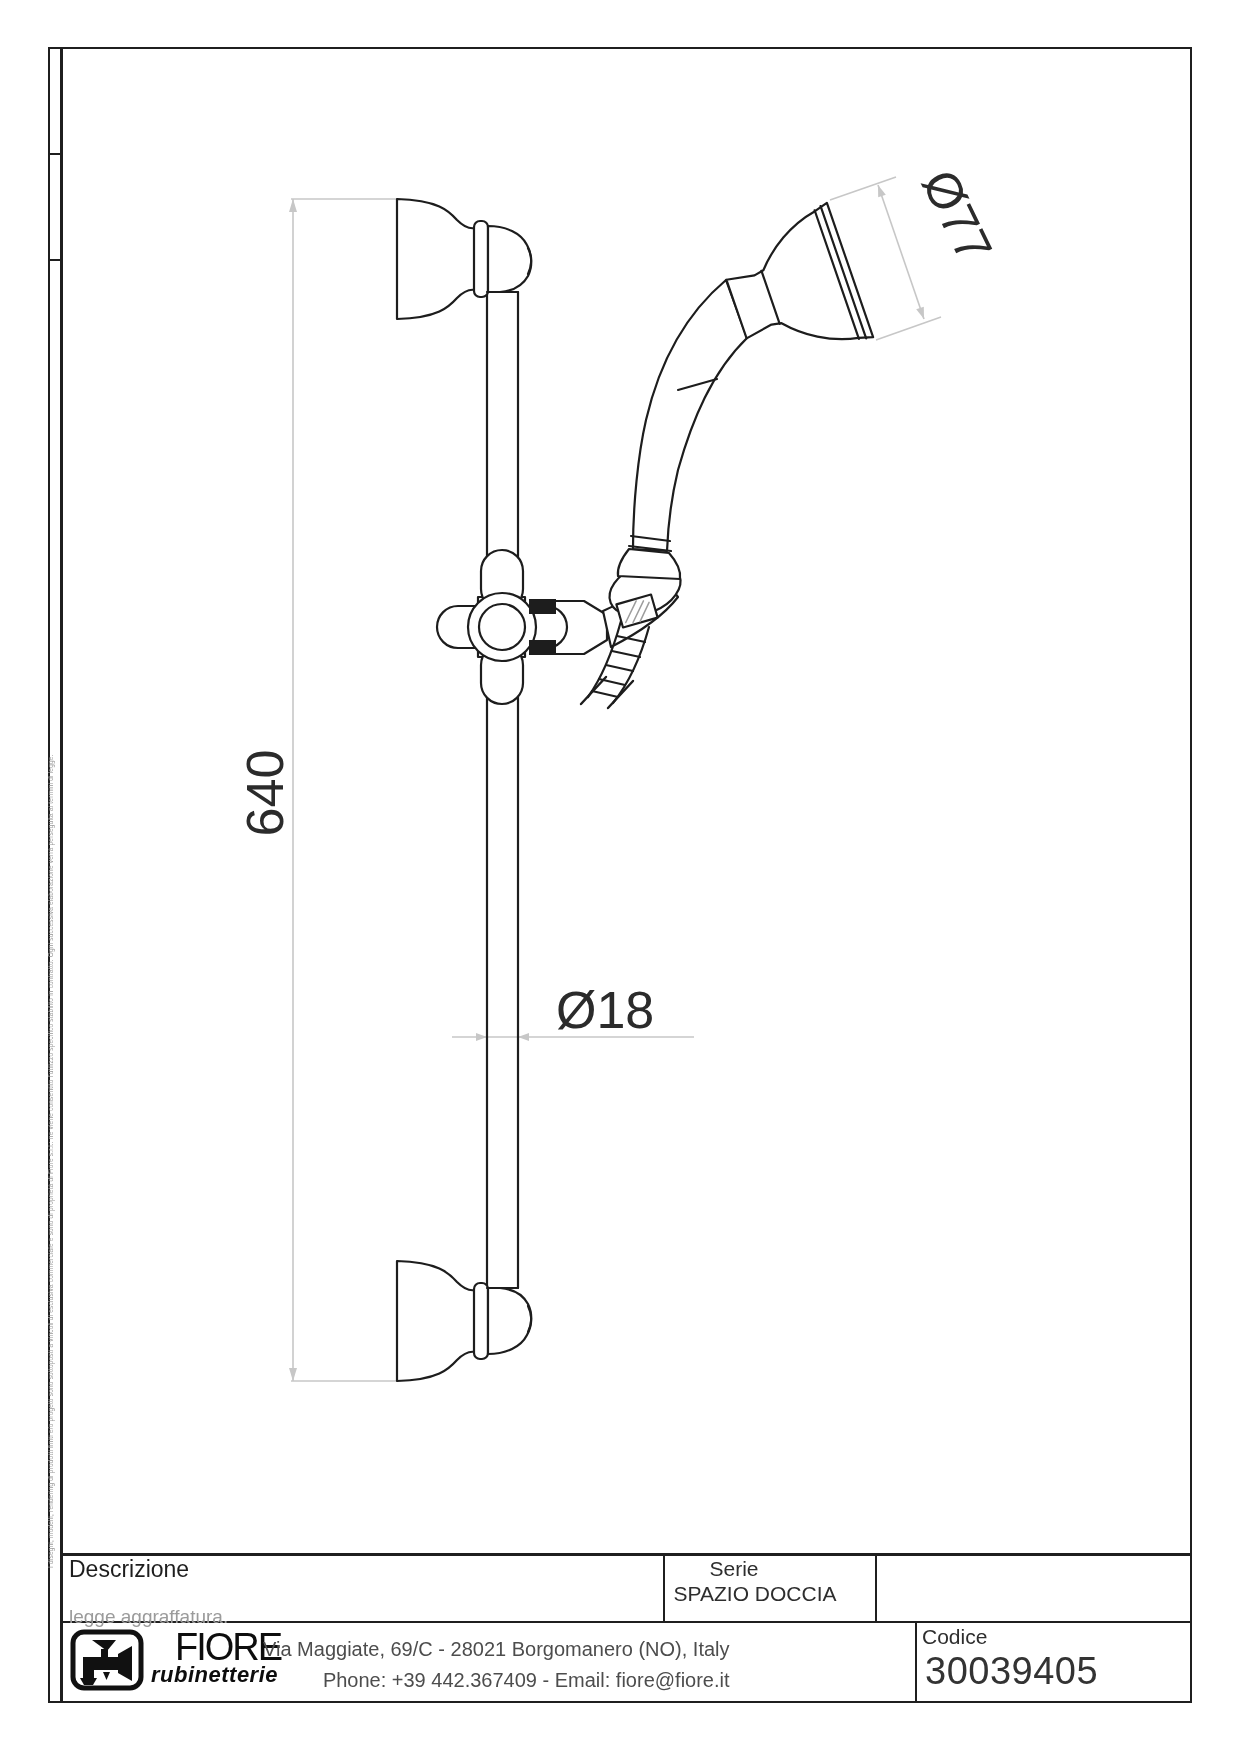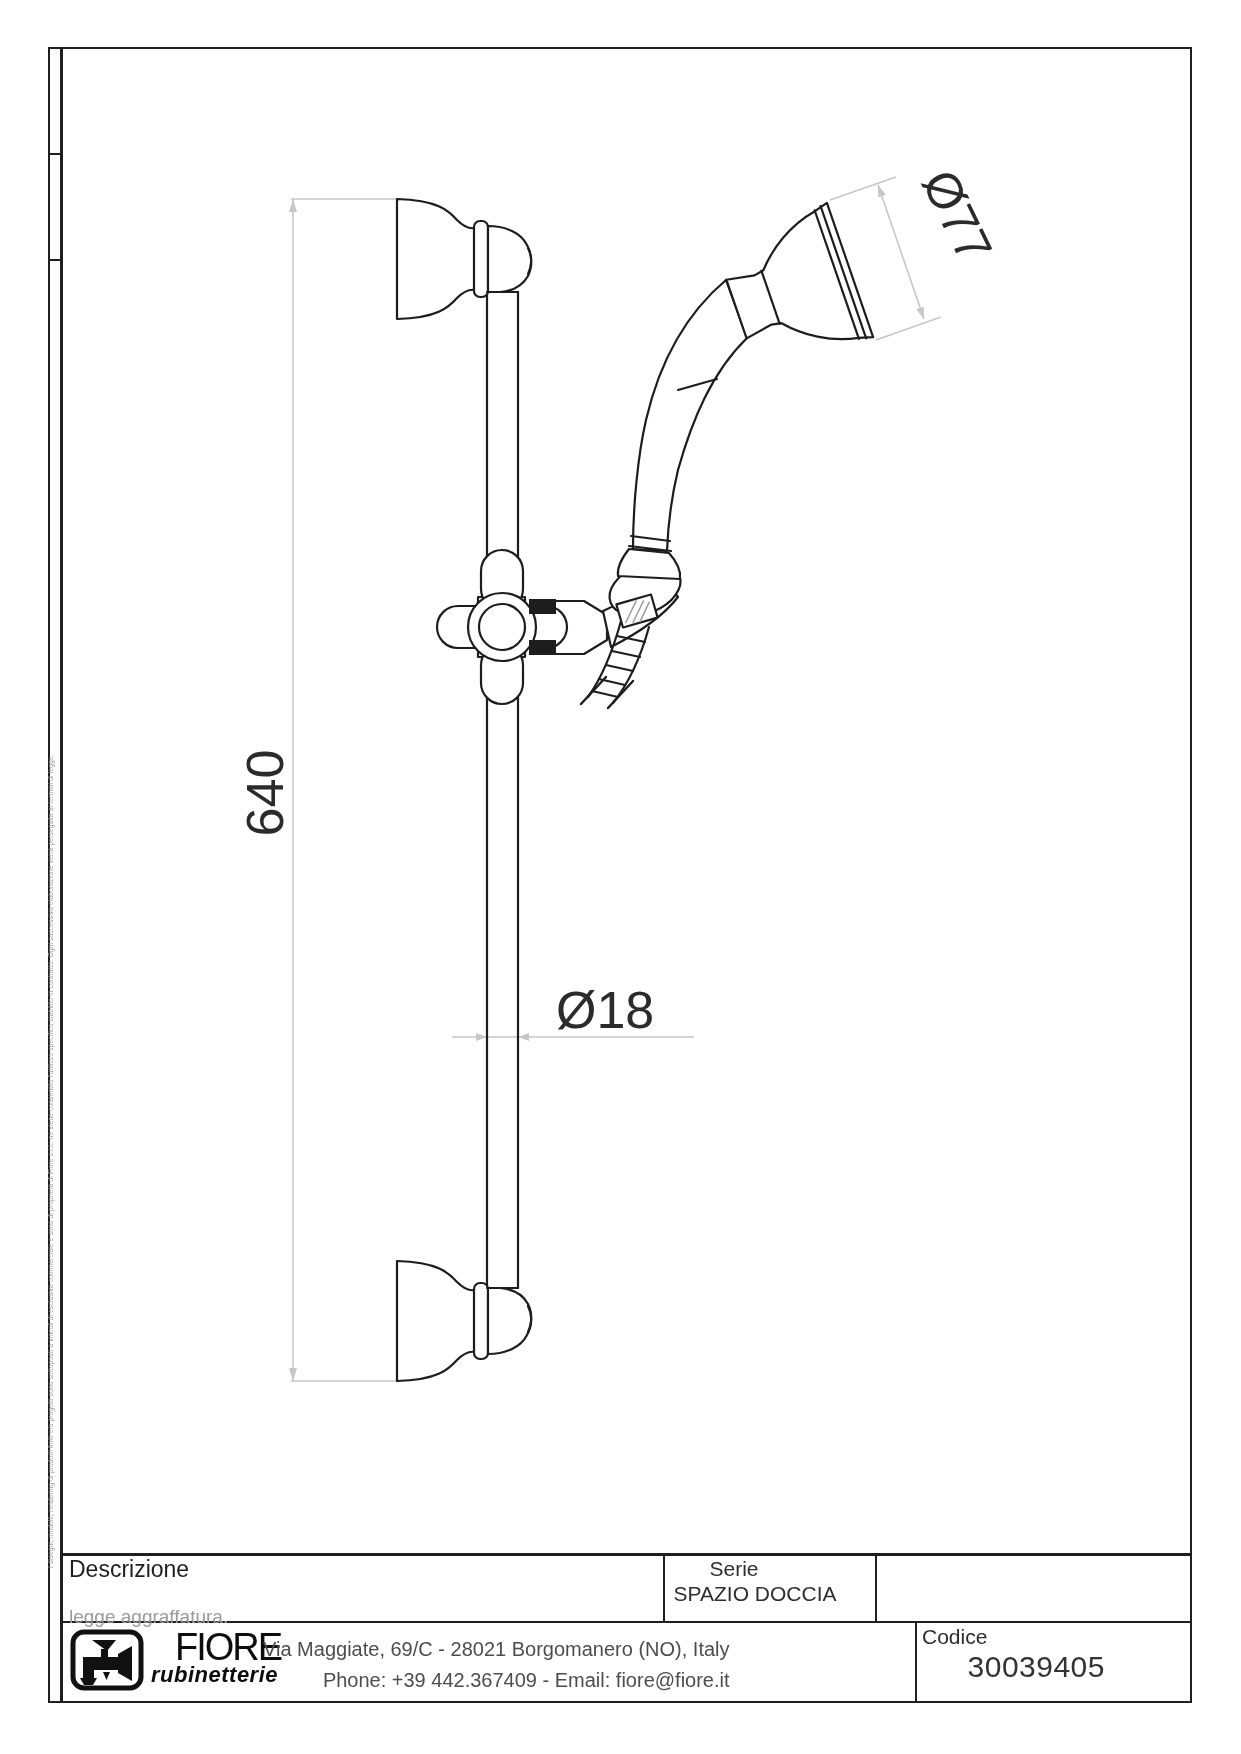--- a/index.html
+++ b/index.html
@@ -8,21 +8,21 @@
   .abs{position:absolute;}
   .ln{position:absolute;background:#1f1f1f;}
   .drawing-svg{position:absolute;left:0;top:0;}
   svg text{font-family:"Liberation Sans",sans-serif;}
   .lbl-descrizione{left:69px;top:1556px;font-size:23px;color:#1e1e1e;}
   .desc-line1{left:69px;top:1585px;font-size:19px;color:#9b9b9b;}
   .desc-line2{left:69px;top:1606px;font-size:19px;color:#9b9b9b;}
   .serie-label{left:628px;top:1557px;width:212px;text-align:center;font-size:21px;color:#2e2e2e;}
   .serie-value{left:663px;top:1582px;width:184px;text-align:center;font-size:21px;color:#2e2e2e;}
   .codice-label{left:922px;top:1625px;font-size:21px;color:#2e2e2e;text-align:center;}
-  .codice-value{left:925px;top:1650px;width:180px;text-align:right;font-size:30px;color:#333;letter-spacing:.5px;}
+  .codice-value{left:925px;top:1650px;width:180px;text-align:left;font-size:38px;color:#333;letter-spacing:.5px;}
   .addr{left:263px;top:1634px;font-size:20px;color:#4d4d4d;line-height:31px;white-space:nowrap;text-align:right;}
   .logo{left:70px;top:1629px;display:flex;align-items:flex-start;gap:7px;}
   .brandcol{display:flex;flex-direction:column;}
   .brand-name{font-size:38px;font-weight:400;letter-spacing:-2px;line-height:.95;color:#0d0d0d;margin-left:24px;}
   .brand-sub{font-size:22px;font-weight:800;letter-spacing:.5px;margin-top:-3px;color:#0d0d0d;font-style:italic;}
   .side-note{left:47px;top:1568px;transform:rotate(-90deg);transform-origin:0 0;
              font-size:6.5px;color:#999;white-space:nowrap;letter-spacing:.2px;}
 </style>
 </head>
 <body>

